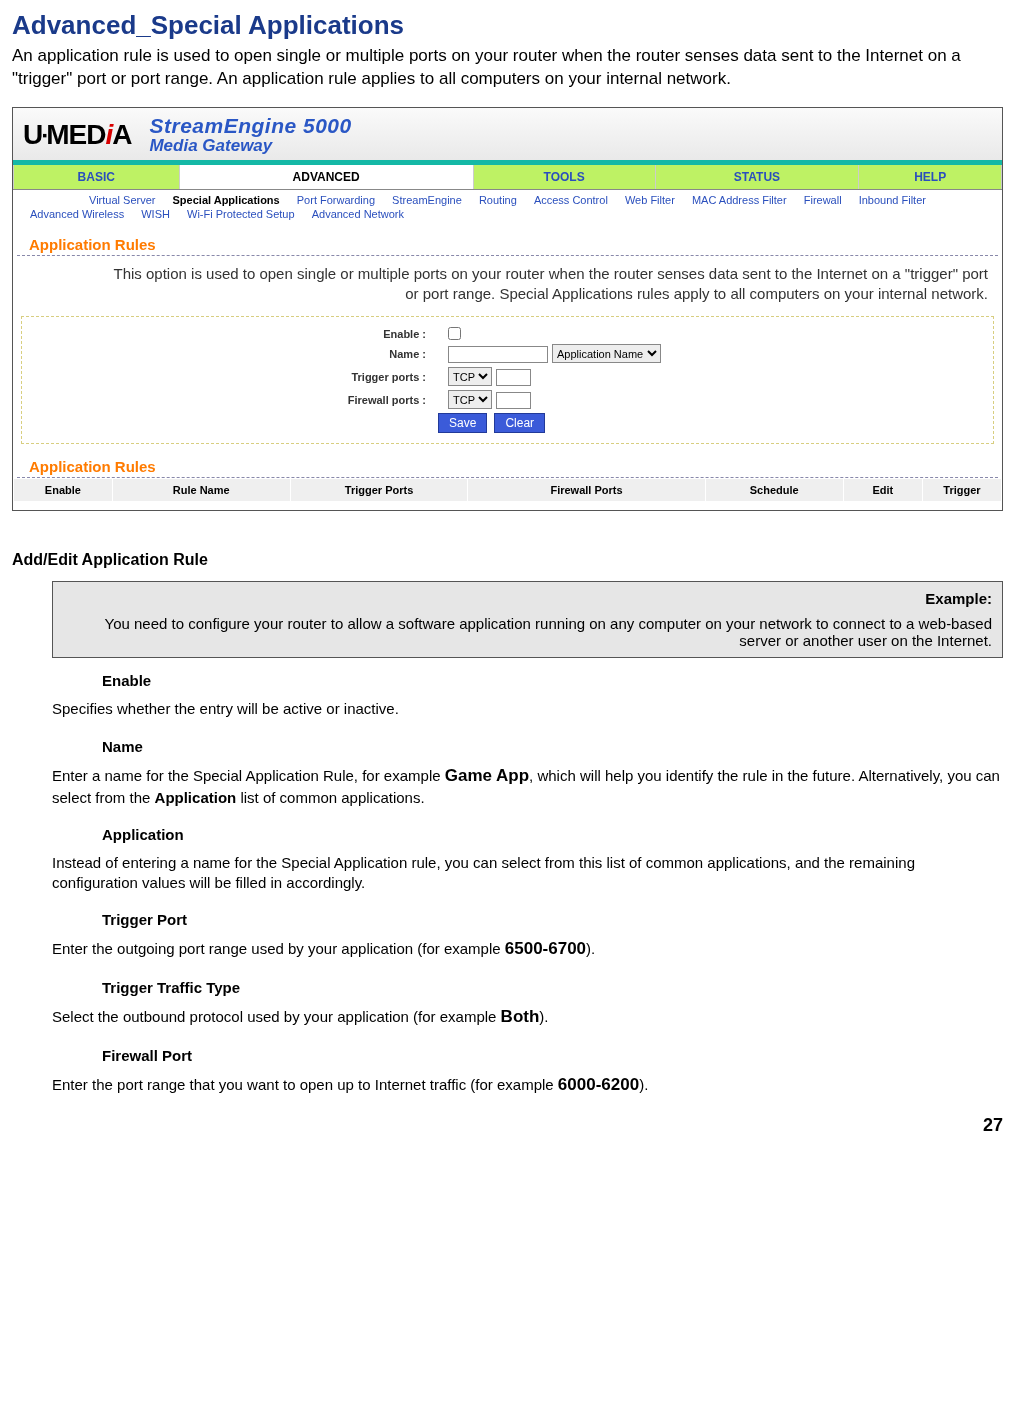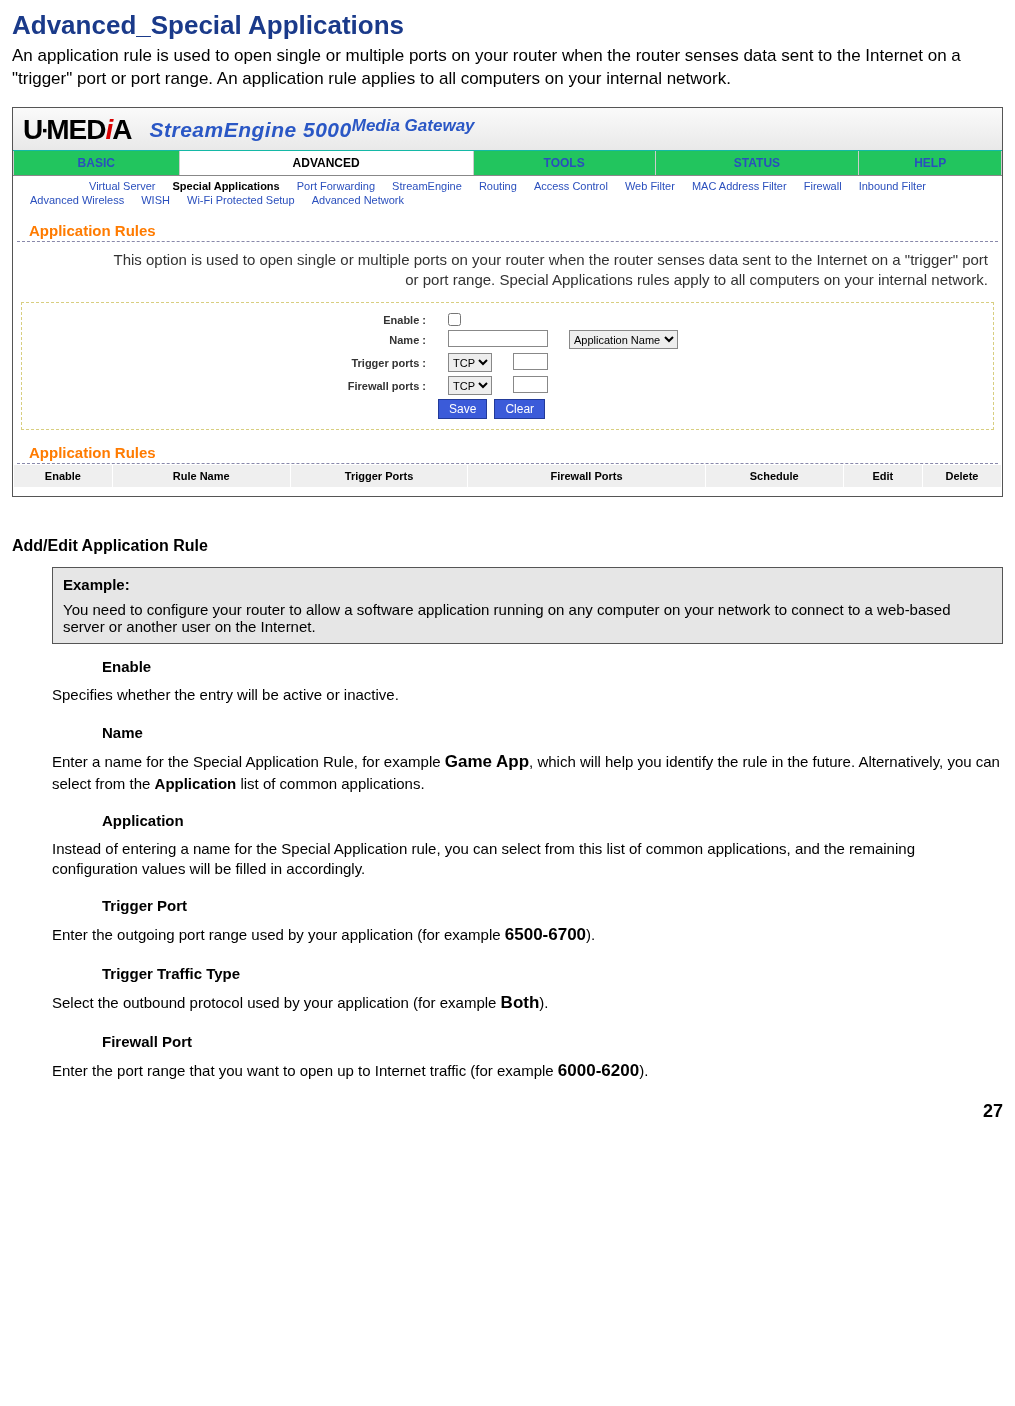--- a/index.html
+++ b/index.html
@@ -30,27 +30,27 @@
   }
   .header-banner {
     display: flex;
     align-items: center;
     padding: 6px 10px 4px 10px;
     background: linear-gradient(#fafafa, #e9e9e9);
   }
   .logo-block { display: flex; align-items: center; gap: 10px; }
   .logo-icon { display:flex; align-items:center; font-size:28px; font-weight:bold; color:#000; letter-spacing:-1px;}
   .logo-red { color:#d80000; font-style:italic; font-weight:bold; }
-  .logo-text { display:flex; flex-direction:row; margin-left:8px;}
+  .logo-text { display:flex; flex-direction:column; margin-left:8px;}
   .prod-line1 { font-size:21px; color:#2a57c5; font-weight:bold; font-style:italic; letter-spacing:0.5px;}
   .prod-line2 { font-size:17px; color:#2a57c5; font-weight:bold; font-style:italic; margin-top:-2px;}
   .main-tabs {
-    border-top:1px solid #14b8a6;
+    border-top:5px solid #14b8a6;
     border-bottom:1px solid #888;
-    background:#22c55e;
+    background:#bef264;
   }
   table.tab-table { width:100%; border-collapse:collapse; font-size:12px; font-weight:bold; color:#2a4fbd; text-align:center; }
   table.tab-table td { padding:5px 0; border-right:1px solid #ccc; border-left:1px solid #ccc;}
   table.tab-table td.active { background:#fff; color:#000; }
   .sub-nav {
     font-size:11px; color:#2a4fbd; text-align:center;
     padding:4px 10px 2px 10px;
   }
   .sub-nav span { margin:0 7px; white-space:nowrap; }
   .sub-nav .active { color:#000; font-weight:bold; }
@@ -72,41 +72,41 @@
     text-align:right;
   }
   .form-box {
     border:1px dashed #d8ce80;
     margin:4px 8px;
     padding:10px;
     font-size:11px;
   }
   .form-row { display:flex; align-items:center; margin-bottom:4px; }
   .form-label { width:400px; text-align:right; padding-right:6px; font-weight:bold; color:#333;}
-  .form-field { display:flex; align-items:flex-start; gap:21px;padding-left:16px; }
+  .form-field { display:flex; align-items:flex-end; gap:4px;padding-left:16px; }
   input[type=text].small { width:100px; height:17px; font-size:11px; border:1px solid #888; }
   input[type=text].tiny { width:35px; height:17px; font-size:11px; border:1px solid #888; }
   select.small { font-size:11px; height:19px; border:1px solid #888; background:#eee; }
   .btn {
     display:inline-block; padding:2px 10px; font-size:12px;
     background:#3b5bd9; color:#ffffff; border:1px solid #223a99; cursor:pointer;
     margin-right:4px;
   }
   .btn-row { margin-left:406px; margin-top:4px; }
   table.app-rules-table {
     width:100%; border-collapse:collapse; font-size:11px; margin:0 0 8px 0;
   }
   table.app-rules-table th {
     background:#efefef; font-weight:bold; padding:5px 6px; text-align:center;
     border:1px solid #fff;
   }
   h3.doc-subhead { font-size:16px; font-weight:bold; margin:10px 0 12px 0; }
   .example-box {
     border:1px solid #555; background:#e6e6e6;
-    margin:0 0 14px 40px; padding:8px 10px; font-size:15px;
+    margin:0 0 14px 40px; padding:8px 10px; font-size:15px;text-align:right;
   }
   .example-box .ex-title { font-weight:bold; margin-bottom:8px; }
   .field-head { font-weight:bold; font-size:15px; margin:0 0 10px 90px; }
   .field-desc { font-size:15px; margin:0 0 18px 40px; line-height:1.35; }
   .inline-bold-large { font-weight:bold; font-size:17px; }
   .inline-bold { font-weight:bold; }
   .page-num-wrap { text-align:right; font-weight:bold; font-size:18px; margin-top:4px;}
 </style>
 </head>
 <body>
@@ -209,21 +209,21 @@
   <div class="section-hdr">Application Rules</div>
   <table class="app-rules-table">
     <tbody>
         <tr>
       <th style="width:10%">Enable</th>
       <th style="width:18%">Rule Name</th>
       <th style="width:18%">Trigger Ports</th>
       <th style="width:24%">Firewall Ports</th>
       <th style="width:14%">Schedule</th>
       <th style="width:8%">Edit</th>
-      <th style="width:8%">Delete</th>
+      <th style="width:8%">Trigger</th>
     </tr>
   </tbody>
     </table>
 </div>
 
 <h3 class="doc-subhead">Add/Edit Application Rule</h3>
 
 <div class="example-box">
   <div class="ex-title">Example:</div>
   <div>You need to configure your router to allow a software application running on any computer on your network to connect to a web-based server or another user on the Internet.</div>

